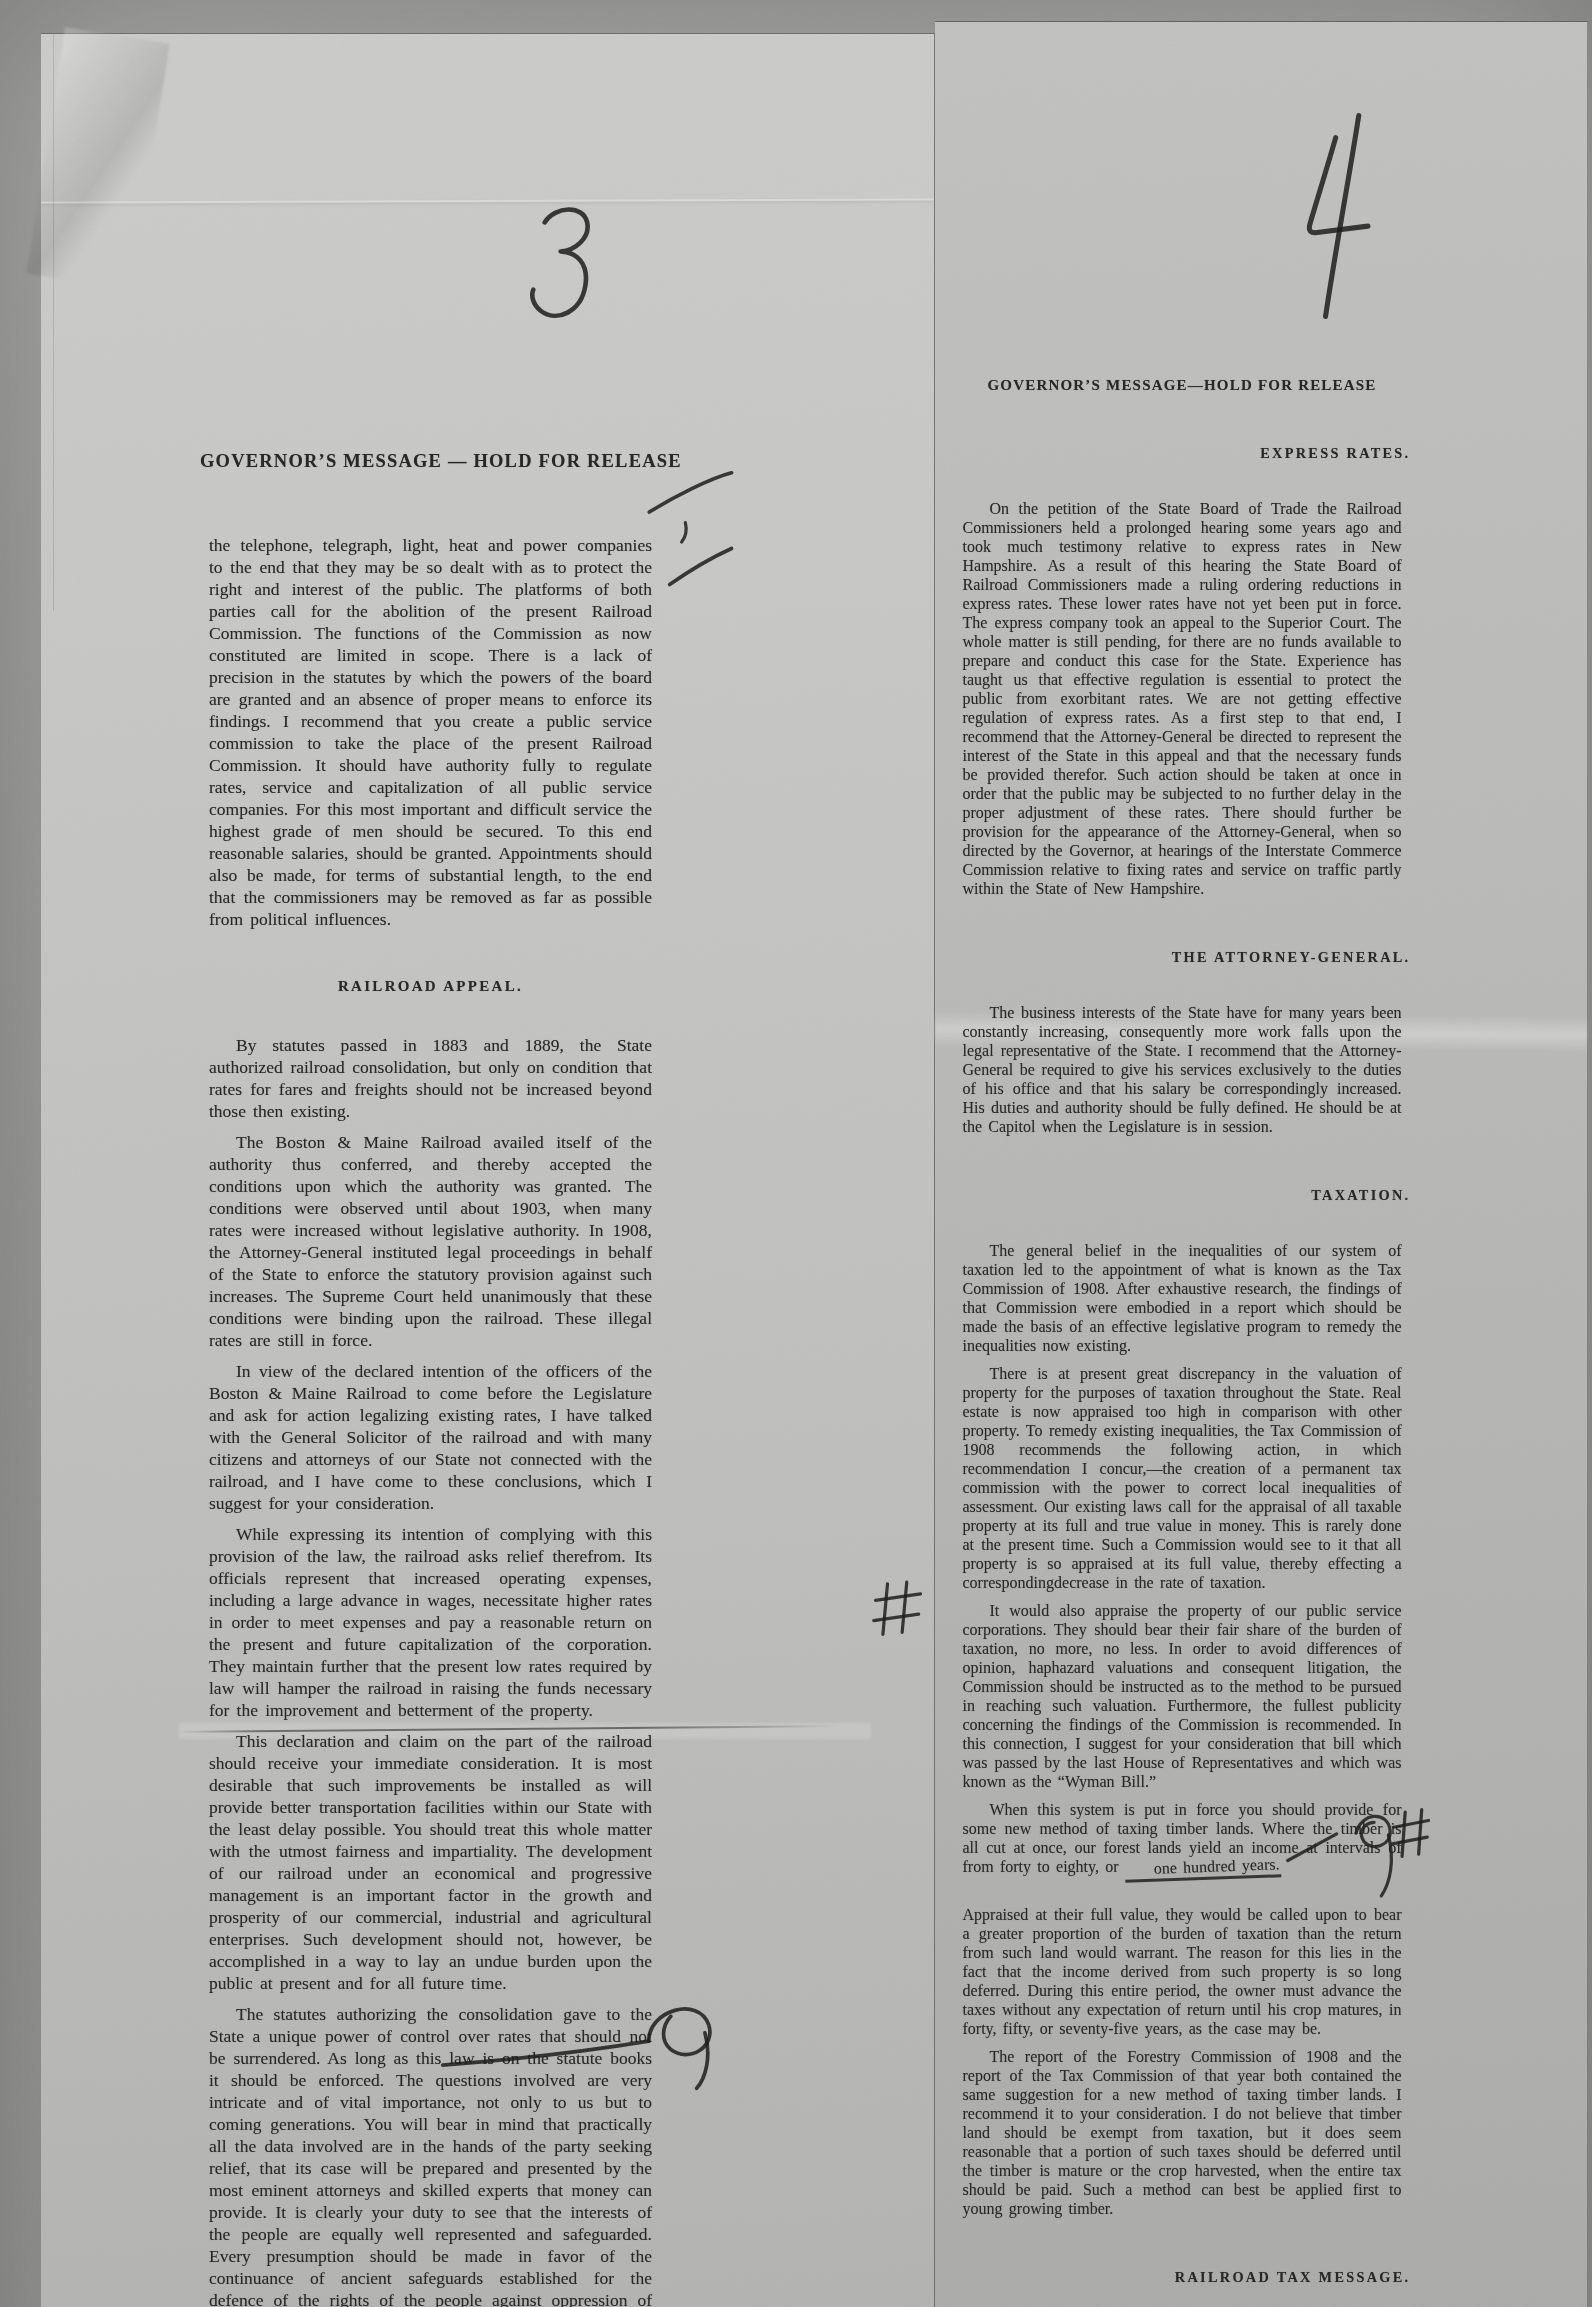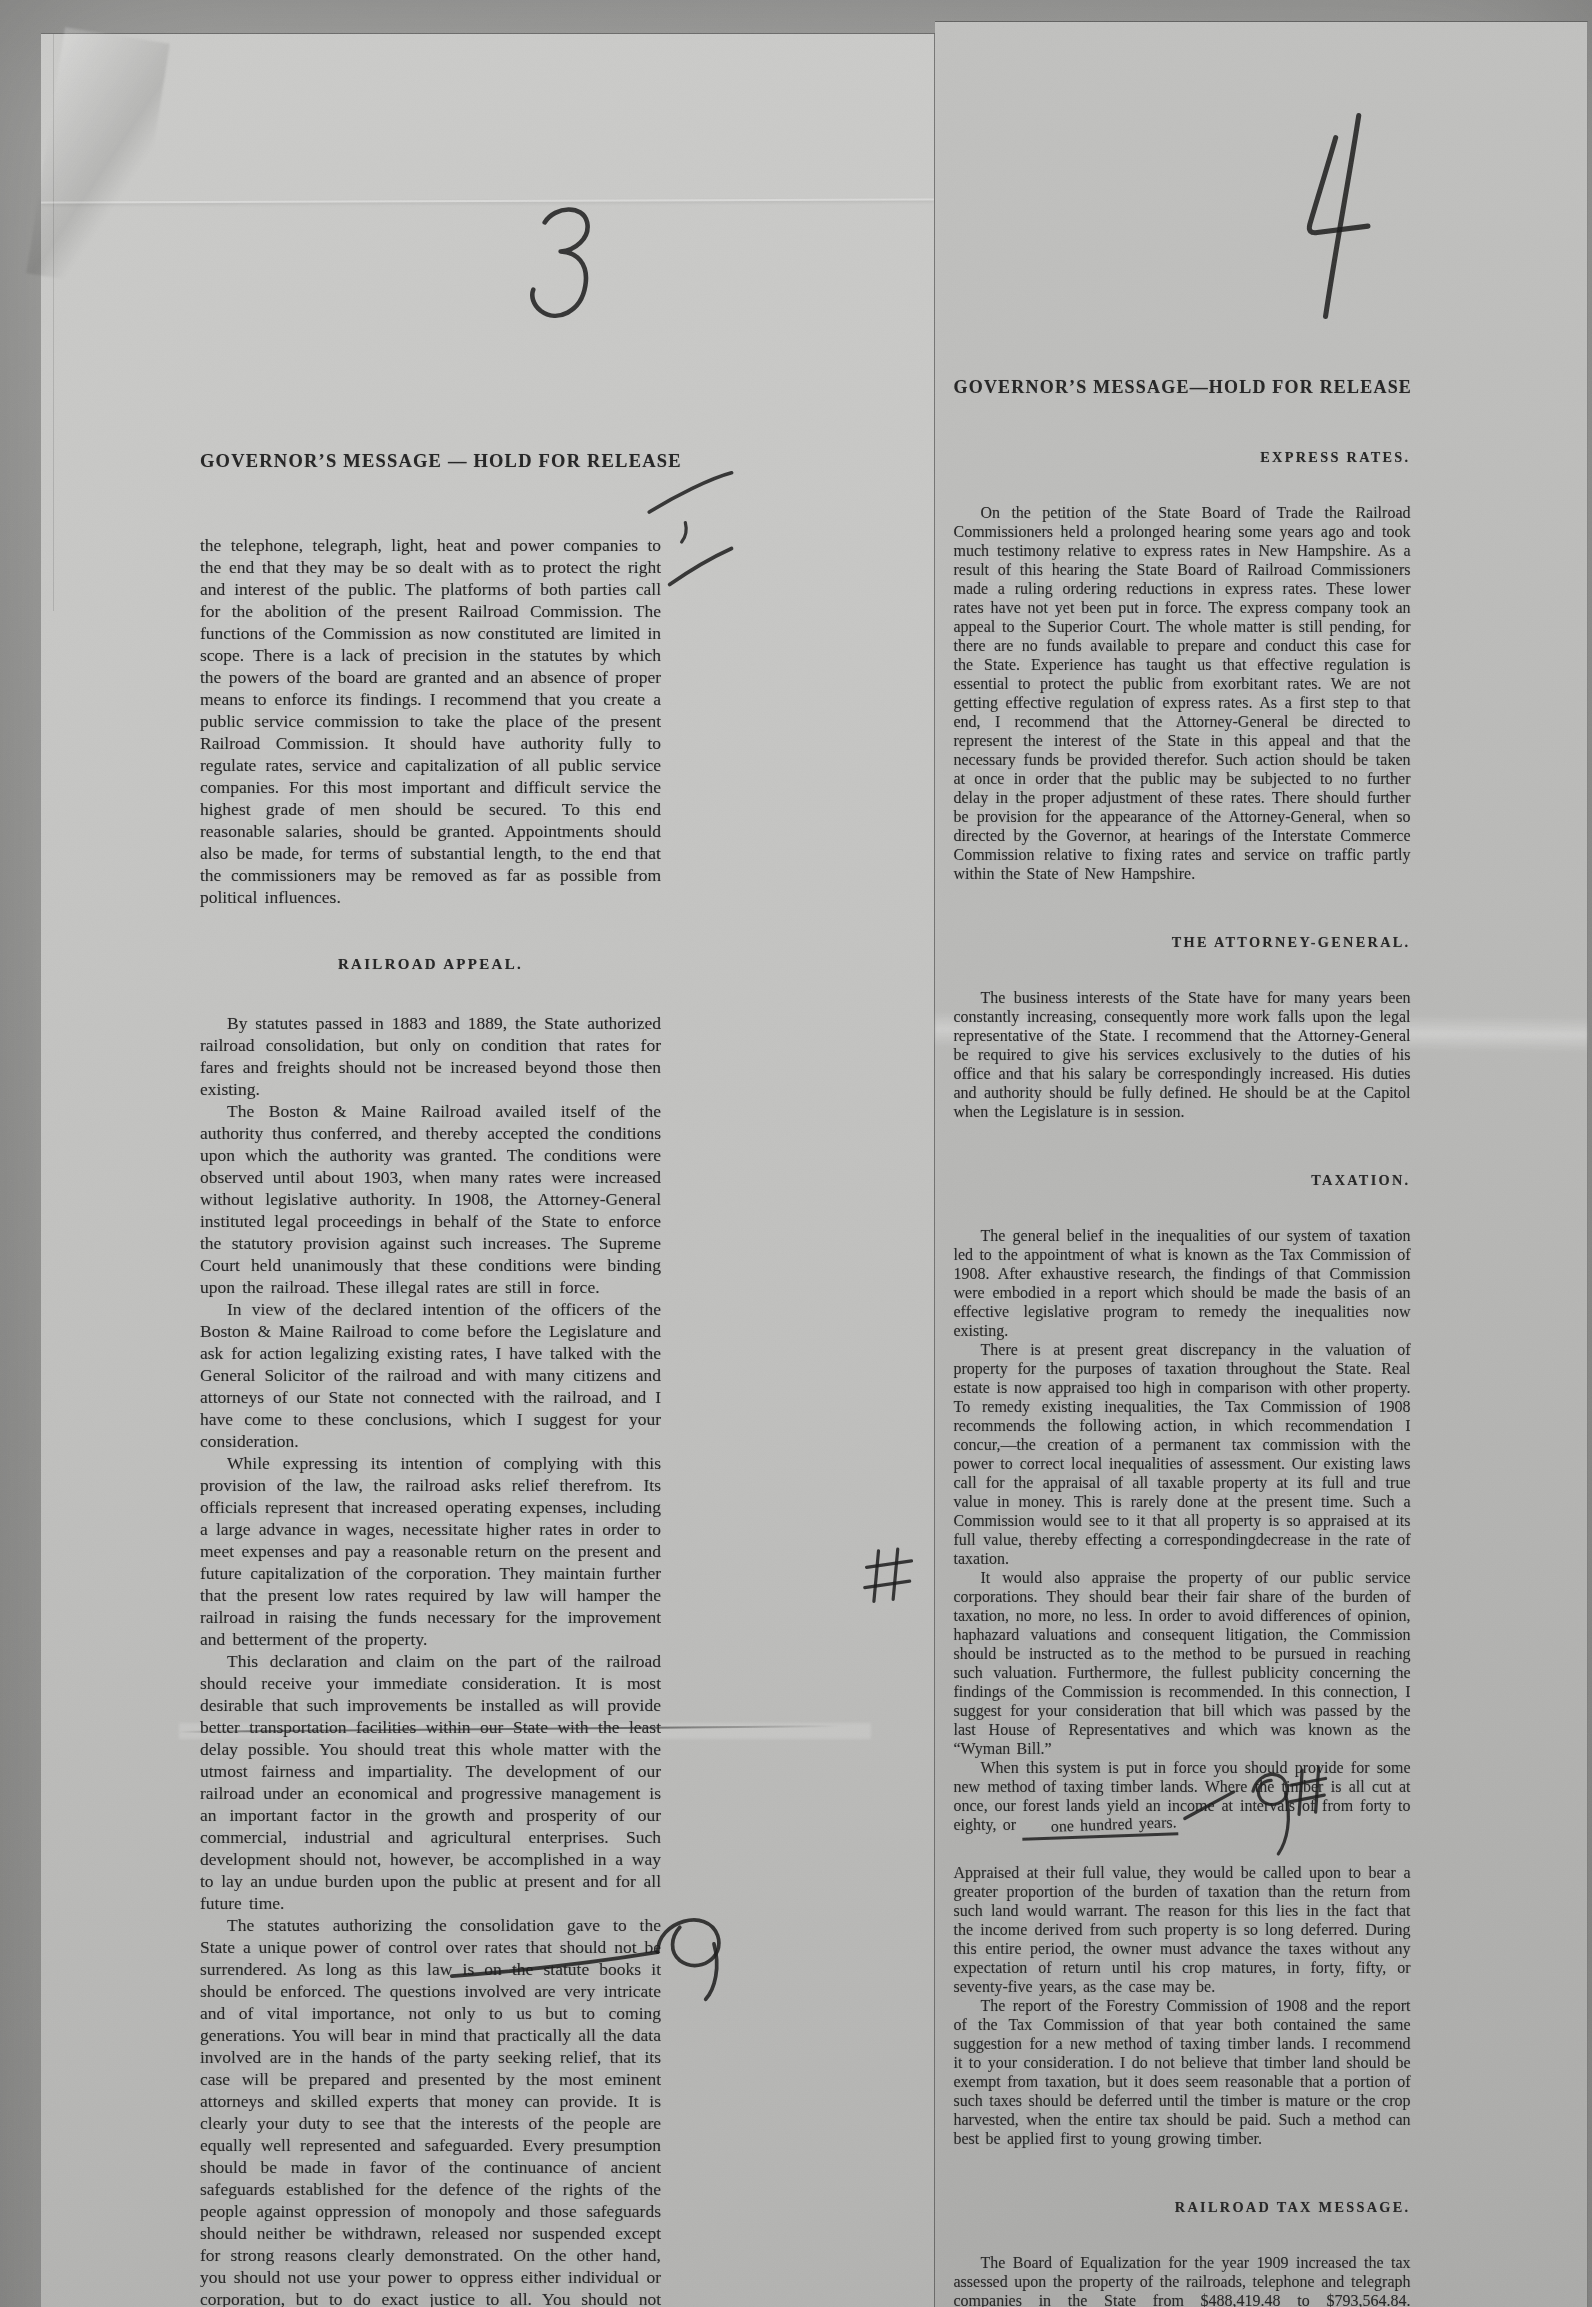--- a/index.html
+++ b/index.html
@@ -22,28 +22,28 @@
     border-top:1.4px solid rgba(35,35,35,.5);
     border-right:0.9px solid rgba(45,45,45,.4);
   }
   .column{position:absolute;color:#242424;text-shadow:0 0 0.9px rgba(55,55,55,.35);}
   .col-left{left:159px;top:417px;width:461px;}
   .col-right{left:18.5px;top:355px;width:457px;}
   .doc-header{
     margin:0 0 62px 0;text-align:center;
     font-size:18.5px;font-weight:bold;letter-spacing:1.2px;white-space:nowrap;
   }
-  .col-right .doc-header{font-size:18px;margin-bottom:0;}
+  .col-right .doc-header{font-size:15px;margin-bottom:0;}
   .sec{
     margin:48px 0 39px 0;text-align:center;
     font-size:15px;font-weight:bold;letter-spacing:2.3px;
   }
   .col-right .sec{font-size:14.3px;margin:51px 0 37px 0;text-align:right;}
   .para{
-    margin:0;text-align:justify;text-indent:27px;
+    margin:9px;text-align:justify;text-indent:27px;
     font-size:17.5px;line-height:22px;word-spacing:2.8px;position:relative;
   }
   .col-right .para{font-size:16px;line-height:19px;word-spacing:2.3px;}
   .para.no-indent{text-indent:0;}
   .para.gap-top{margin-top:25px;}
   
   .hw{position:absolute;overflow:visible;pointer-events:none;}
   .hw path{fill:none;stroke:#1a1a1a;stroke-opacity:.85;stroke-linecap:round;stroke-linejoin:round;}
   .num3{left:480px;top:166px;width:78px;height:138px;transform:rotate(5deg);}
   .num4{left:346px;top:88px;width:102px;height:212px;}

